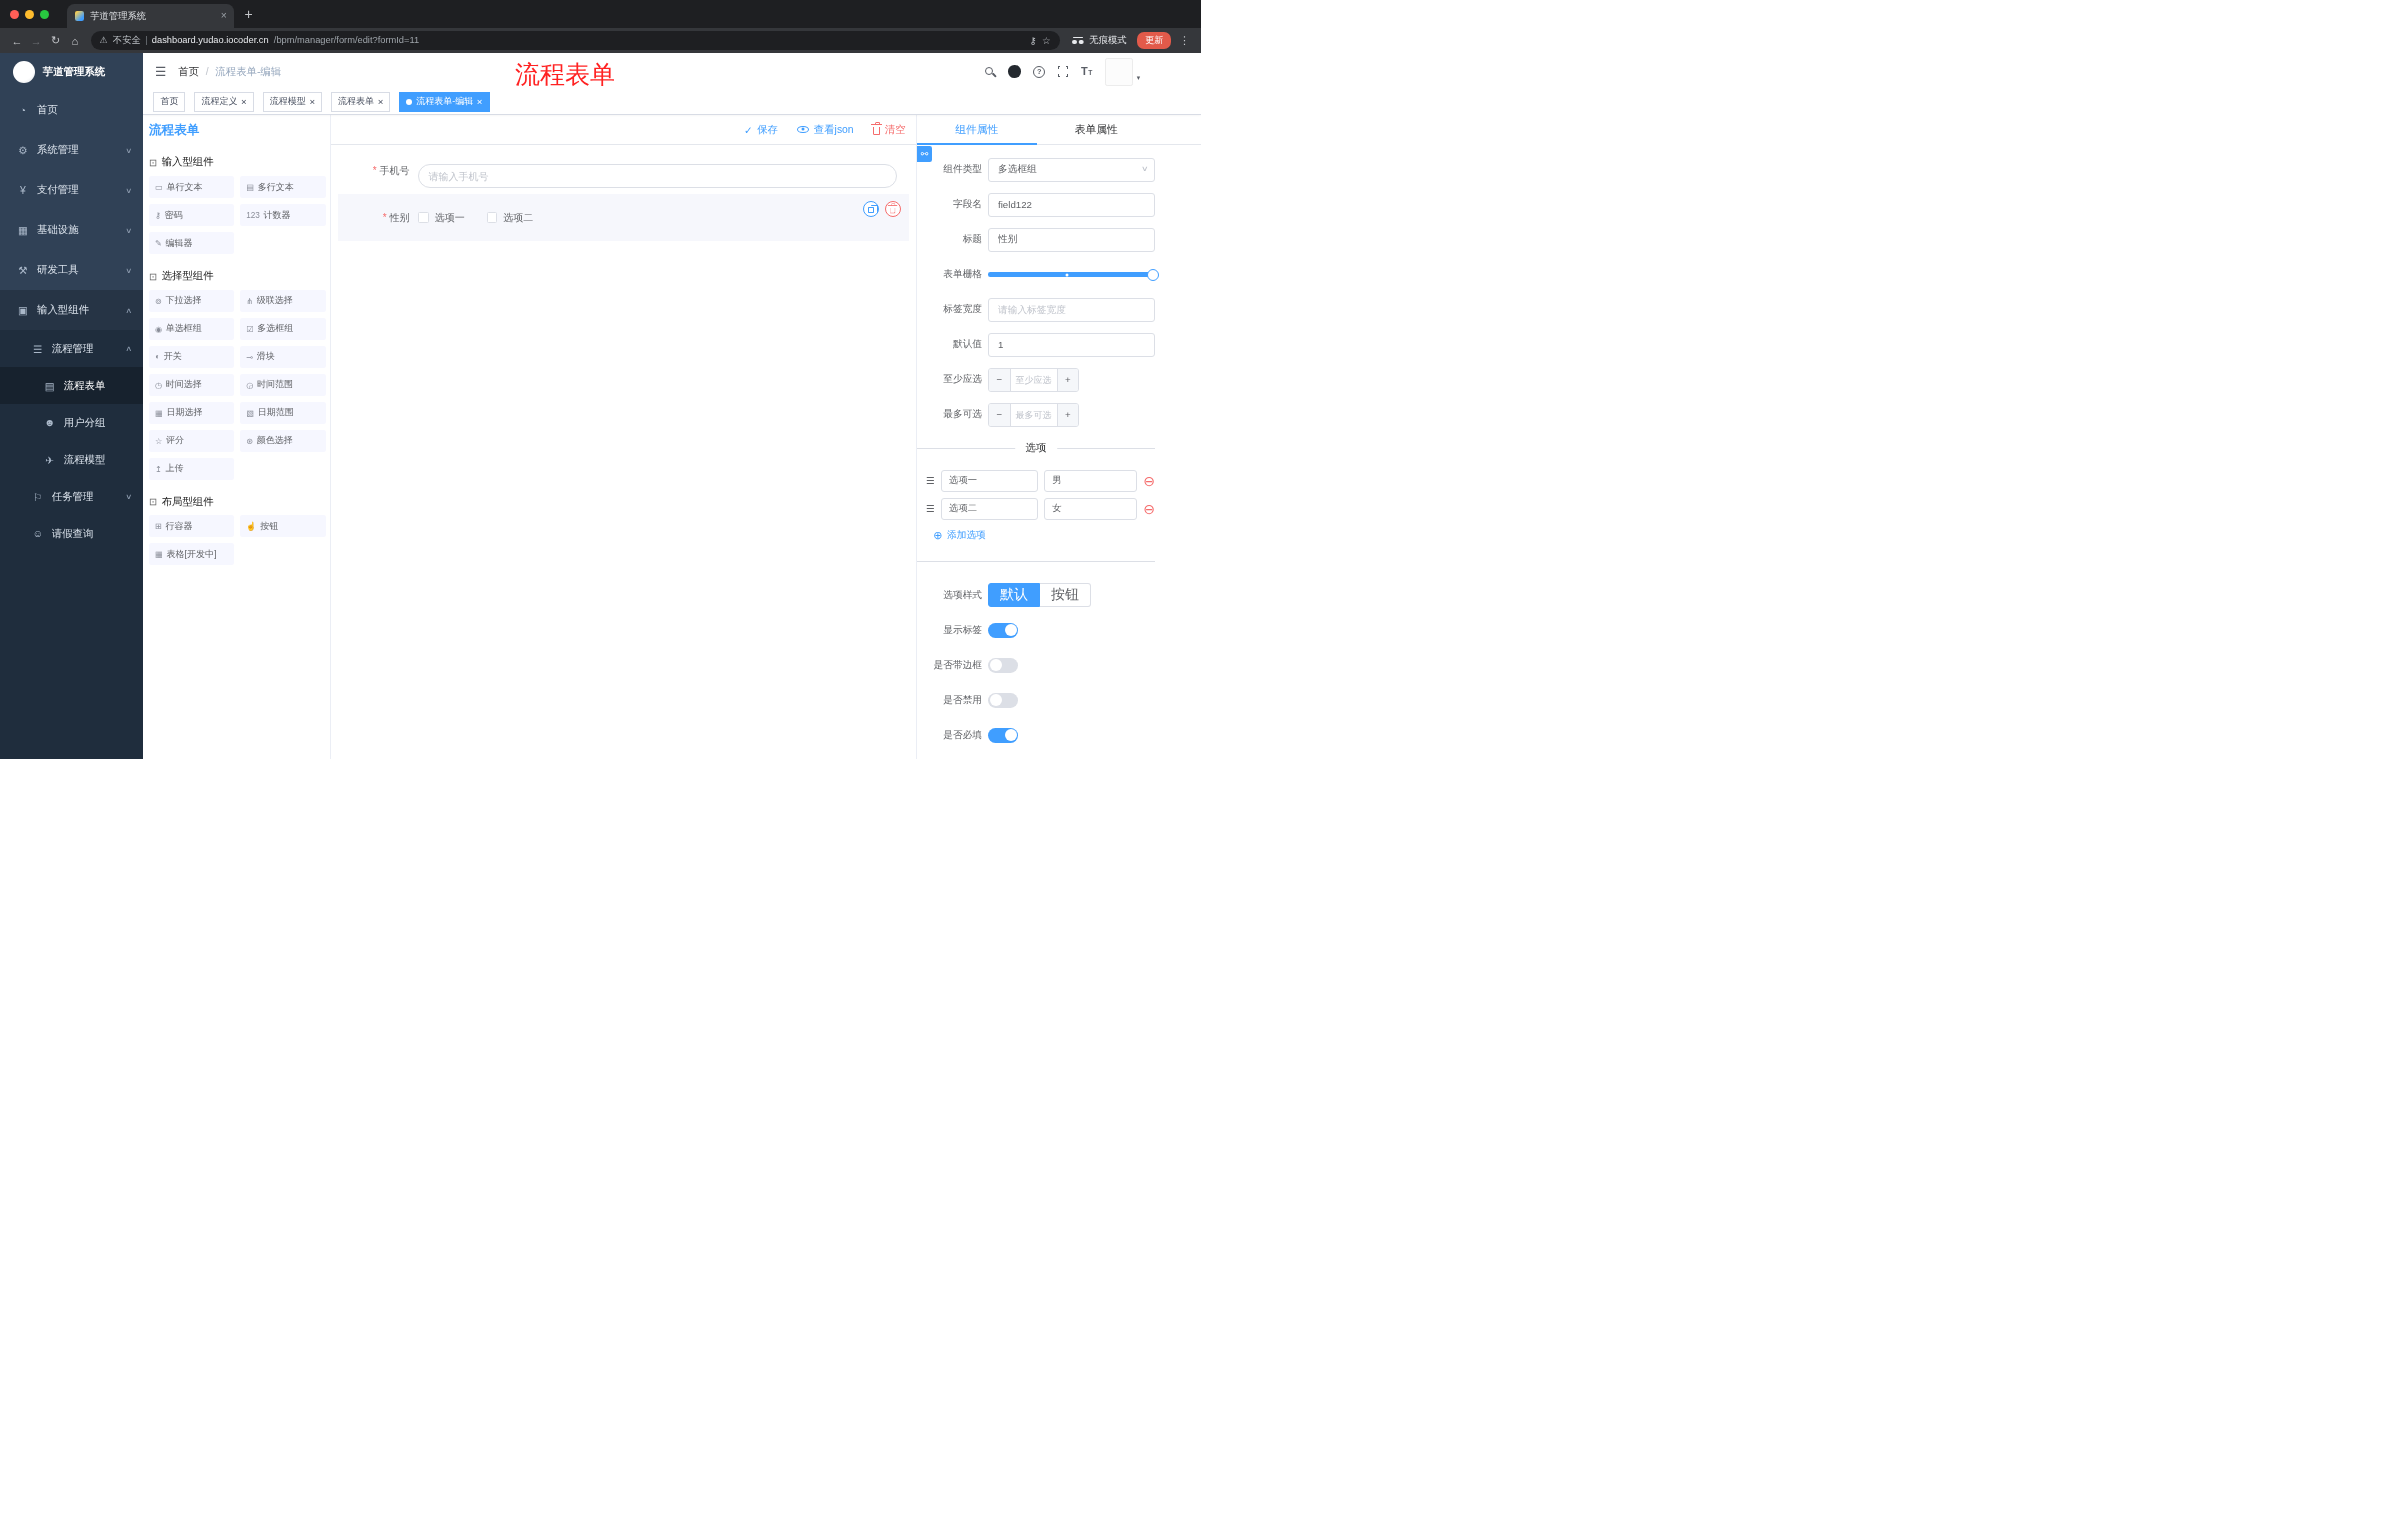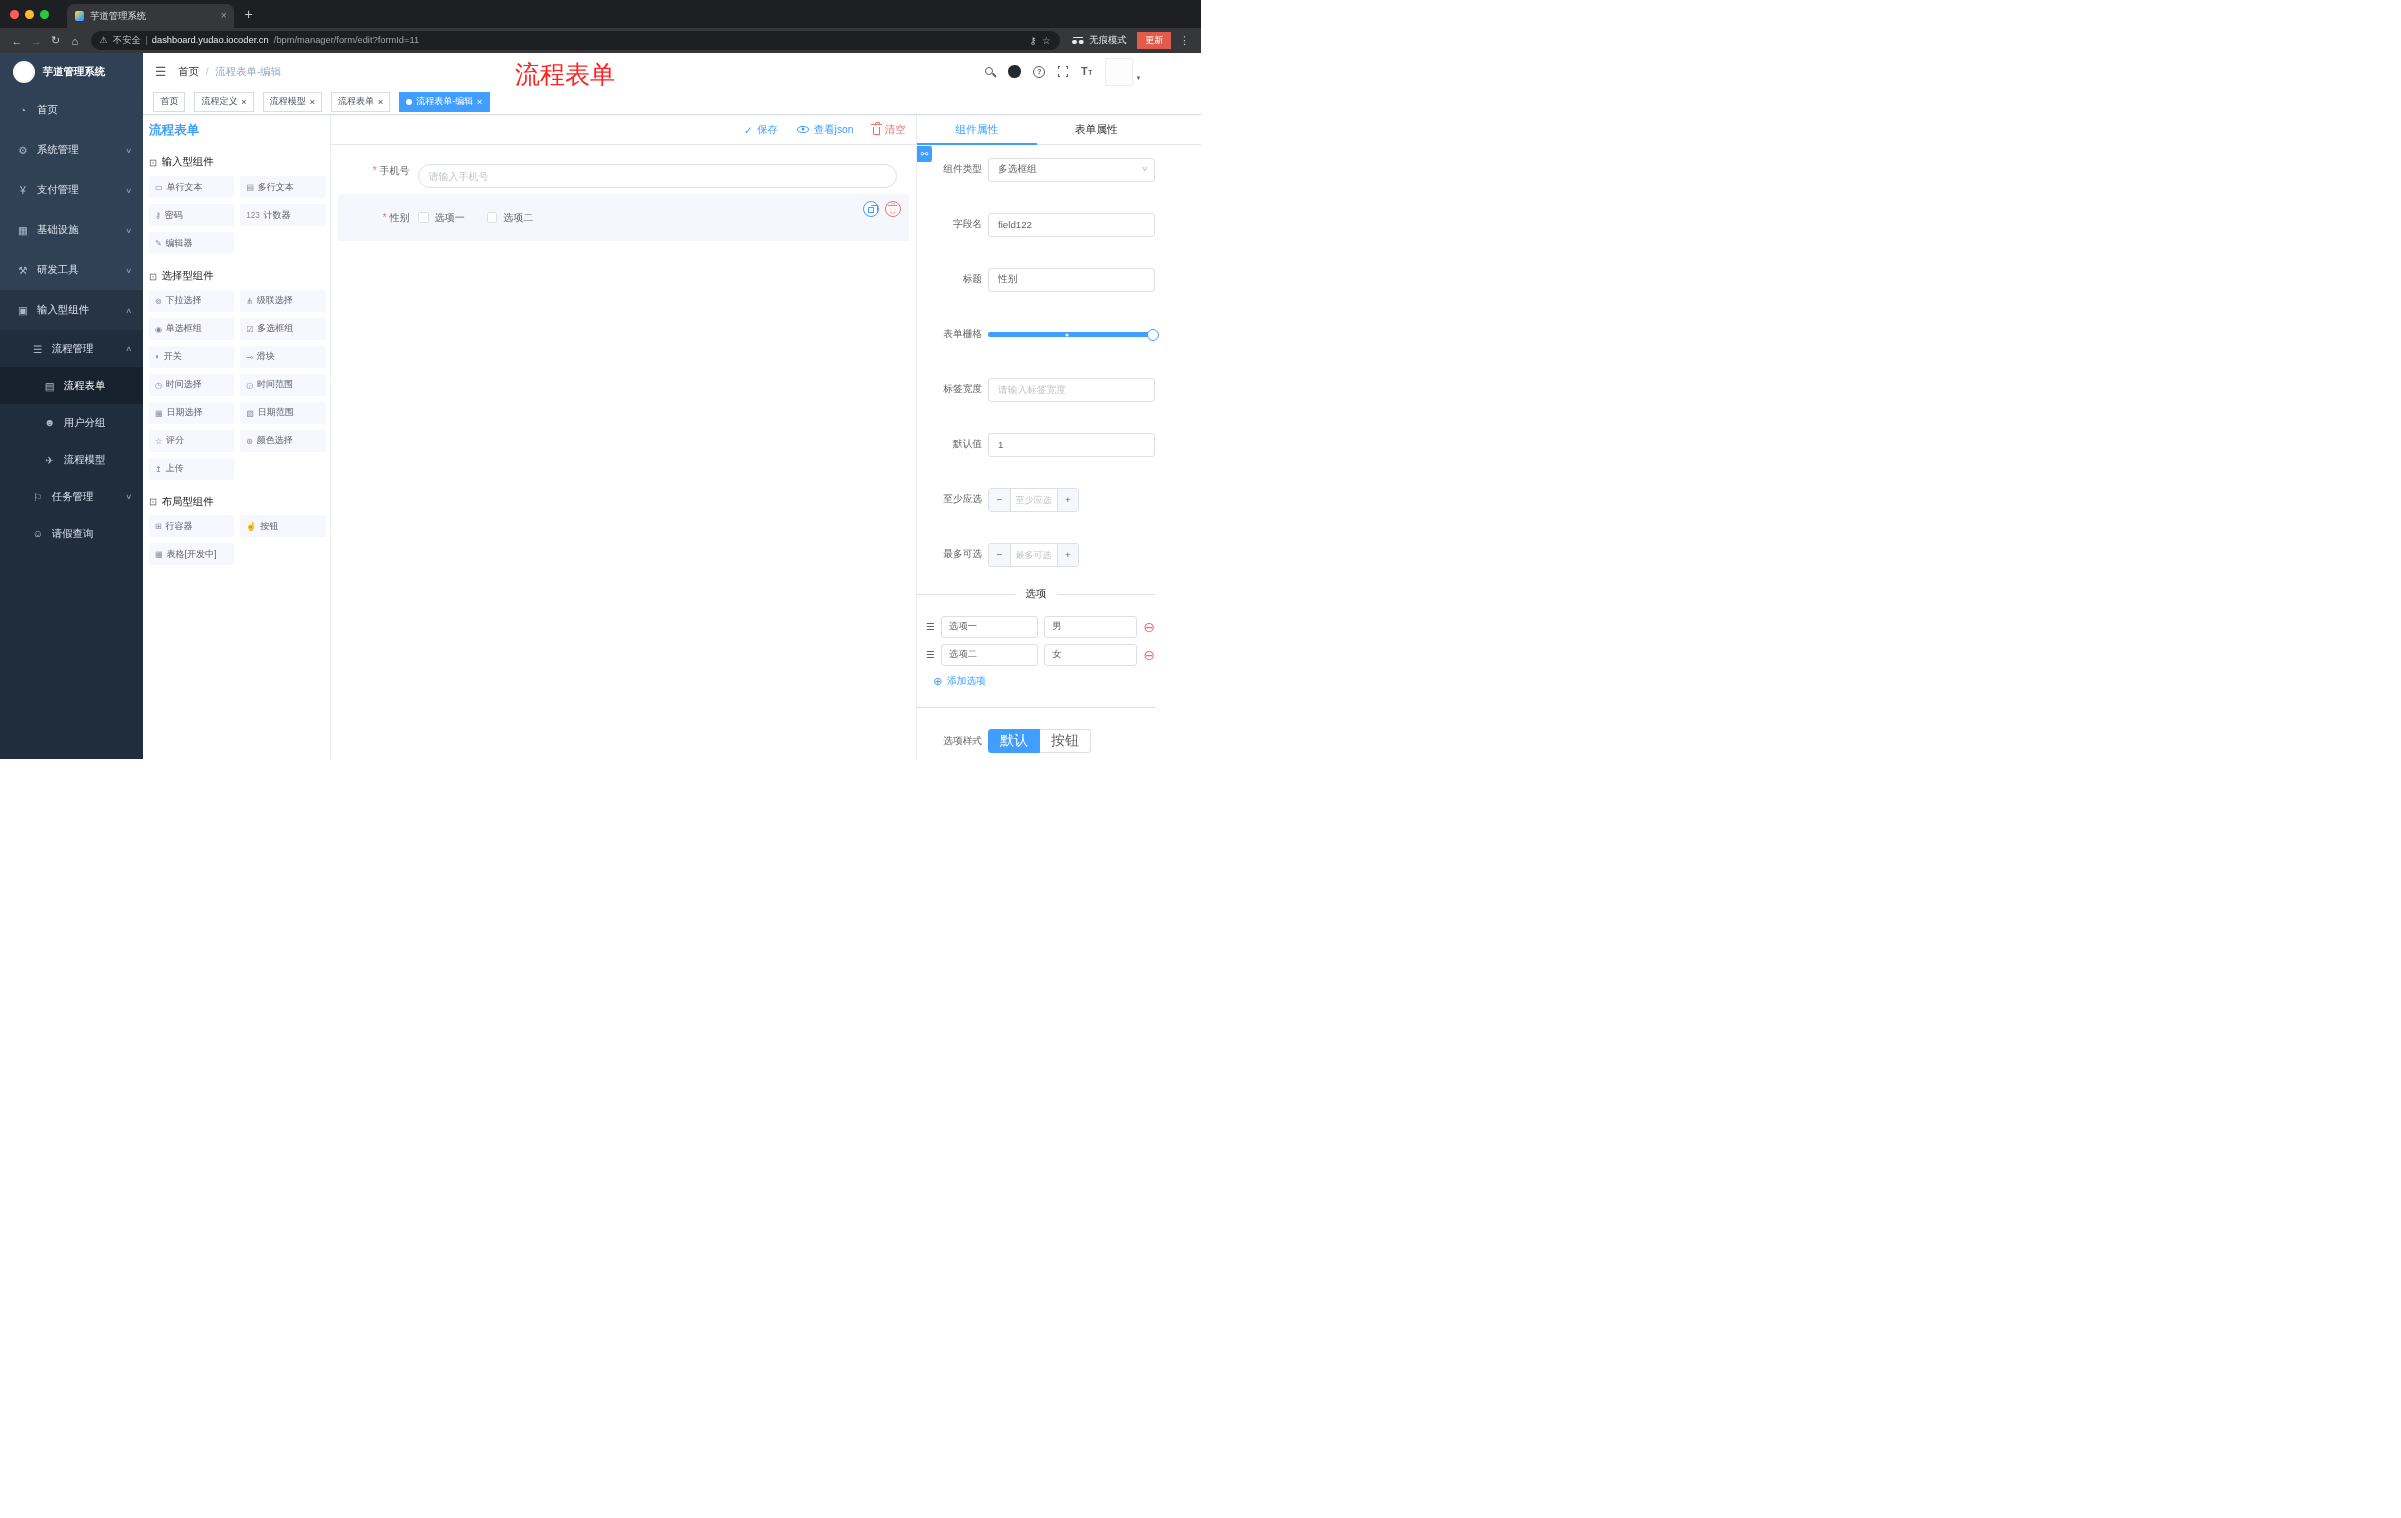--- a/index.html
+++ b/index.html
@@ -24,21 +24,21 @@
   .url-sec { color:#bdc1c6; }
   .url-div { width:0.7px; height:9.7px; background:#5f6368; }
   .url-domain { color:#e8eaed; }
   .url-path { color:#9fa5ab; }
   .url-spacer { flex:1; }
   .url-ext { color:#bdc1c6; font-size:9.7px; }
   .incog { display:flex; align-items:center; gap:5.2px; color:#e8eaed; font-size:9.3px; padding:0 6px; flex-shrink:0; }
   .i-incog { position:relative; width:12.6px; height:7.4px; }
   .i-incog::before { content:''; position:absolute; top:0; left:1.5px; right:1.5px; height:1.5px; border-radius:0.7px; background:#e8eaed; }
   .i-incog::after { content:''; position:absolute; bottom:0; left:0.7px; width:4.5px; height:4.5px; border-radius:50%; background:#e8eaed; box-shadow:6.7px 0 0 #e8eaed; }
-  .update-pill { background:#e25a4a; color:#fff; height:16.3px; border-radius:0; padding:0 8.2px; display:flex; align-items:center; font-size:9px; margin:0 4.5px; flex-shrink:0; }
+  .update-pill { background:#e25a4a; color:#fff; height:16.3px; border-radius:7px; padding:0 8.2px; display:flex; align-items:center; font-size:9px; margin:0 4.5px; flex-shrink:0; }
   .dots { color:#c6c8cc; font-size:11px; padding:0 3px; letter-spacing:0.7px; }
 
   
   .app { flex:1; display:flex; min-height:0; }
   .sidebar { width:143px; background:#304156; display:flex; flex-direction:column; flex-shrink:0; font-size:10.4px; }
   .logo-row { height:37px; display:flex; align-items:center; gap:7.4px; padding-left:13.4px; flex-shrink:0; }
   .avatar-logo { width:22px; height:22px; border-radius:50%; background:radial-gradient(circle at 40% 35%,#ffffff 60%,#d9dde3); flex-shrink:0; }
   .logo-title { color:#fff; font-weight:bold; font-size:10.4px; white-space:nowrap; }
   .menu { flex:1; display:flex; flex-direction:column; min-height:0; }
   .mi { height:40px; display:flex; align-items:center; gap:7.4px; padding-right:12px; color:#dbe3ec; flex-shrink:0; }
@@ -131,21 +131,21 @@
   .i-trash-sm { transform:scale(.85); }
 
   
   .props { width:285px; border-left:0.7px solid #ebeef5; flex-shrink:0; display:flex; flex-direction:column; position:relative; }
   .props-tabs { height:30px; display:flex; border-bottom:0.7px solid #e4e7ed; padding-right:45px; flex-shrink:0; }
   .ptab { flex:1; display:flex; align-items:center; justify-content:center; font-size:10.8px; color:#303133; position:relative; }
   .ptab.active { color:#409eff; }
   .ptab.active::after { content:''; position:absolute; bottom:-0.7px; left:0; right:0; height:1.5px; background:#409eff; }
   .link-float { position:absolute; left:0; top:31px; width:15px; height:16.3px; background:#409eff; color:#fff; border-radius:0 2.2px 2.2px 0; display:flex; align-items:center; justify-content:center; font-size:9px; z-index:3; }
   .props-body { flex:1; padding:9px 46px 0 0; overflow:hidden; }
-  .prow { display:flex; align-items:center; margin-bottom:24px; height:31px; }
+  .prow { display:flex; align-items:center; margin-bottom:4px; height:31px; }
   .plabel { width:71px; text-align:right; padding-right:6px; font-size:9.7px; color:#606266; flex-shrink:0; }
   .pctrl { flex:1; display:flex; align-items:center; min-width:0; }
   .pinput { width:100%; height:24px; border:0.7px solid #dcdfe6; border-radius:3px; padding:0 9px; font-size:9.7px; color:#606266; font-family:inherit; outline:none; }
   .pselect { position:relative; width:100%; }
   .sel-text { display:flex; align-items:center; width:100%; height:24px; border:0.7px solid #dcdfe6; border-radius:3px; padding:0 9px; font-size:9.7px; color:#606266; }
   .sel-caret { position:absolute; right:7.4px; top:6.7px; font-size:7.4px; color:#c0c4cc; transform:scaleX(1.4); }
   .slider { width:100%; height:4.5px; background:#409eff; border-radius:2.2px; position:relative; margin-right:3px; }
   .slider-stop { position:absolute; left:48%; top:50%; transform:translate(-50%,-50%); width:3px; height:3px; background:#fff; border-radius:50%; }
   .slider-handle { position:absolute; right:-6.7px; top:50%; transform:translateY(-50%); width:12px; height:12px; background:#fff; border:1.5px solid #409eff; border-radius:50%; }
   .innum { display:flex; width:91px; height:24px; border:0.7px solid #dcdfe6; border-radius:3px; overflow:hidden; }

